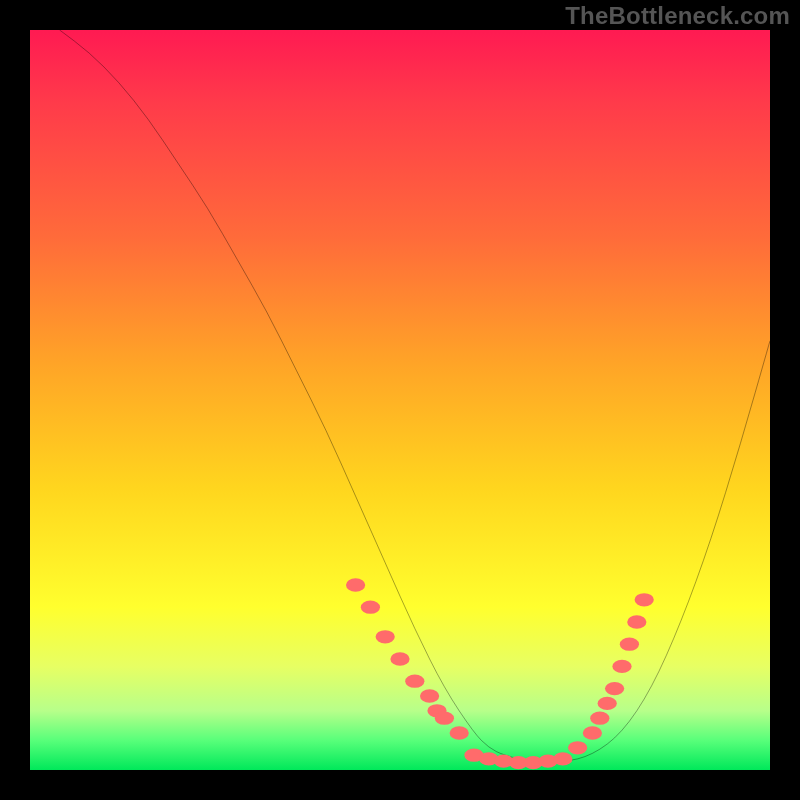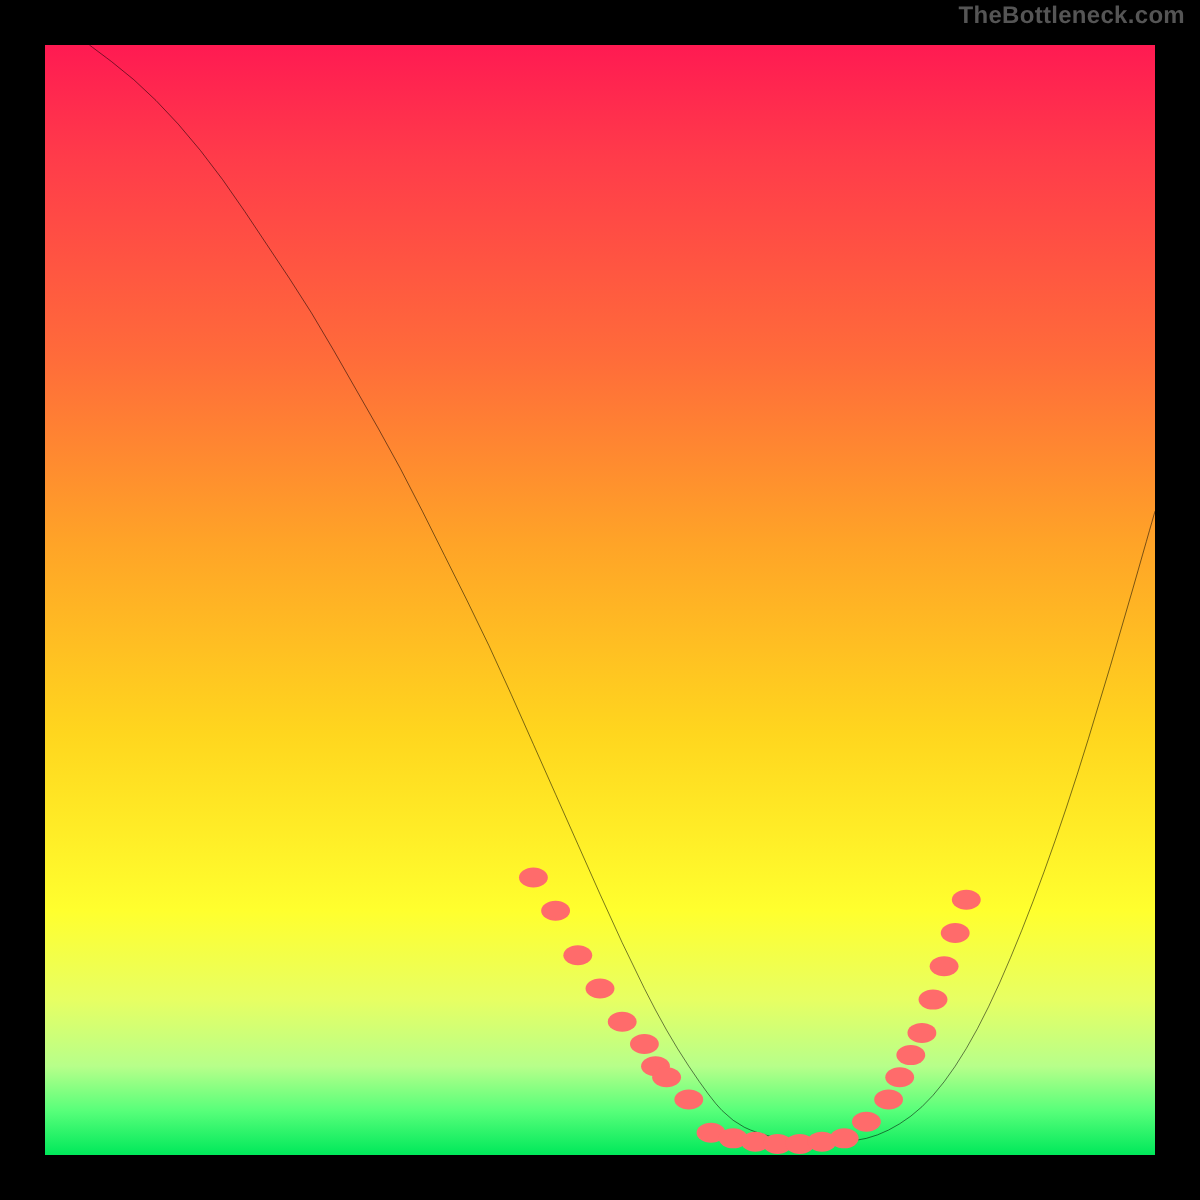--- a/index.html
+++ b/index.html
@@ -15,21 +15,21 @@
     position: relative;
     width: 800px;
     height: 800px;
     background: #000;
   }
   .watermark {
     position: absolute;
     top: 2px;
     right: 10px;
     color: #555;
-    font-size: 16px;
+    font-size: 24px;
     font-weight: 600;
     letter-spacing: 0.2px;
     z-index: 5;
   }
   .plot-area {
     position: absolute;
     left: 30px;
     top: 30px;
     width: 740px;
     height: 740px;

